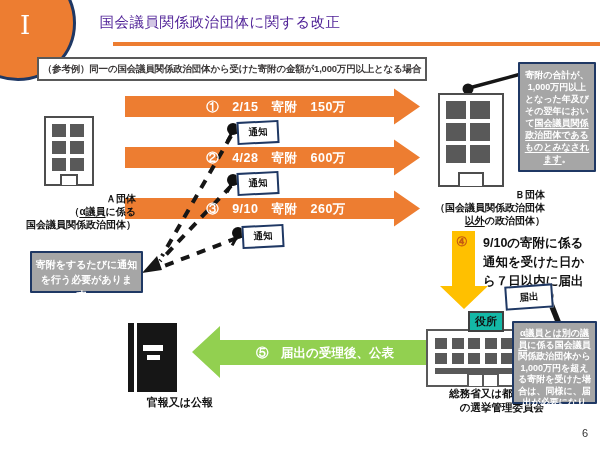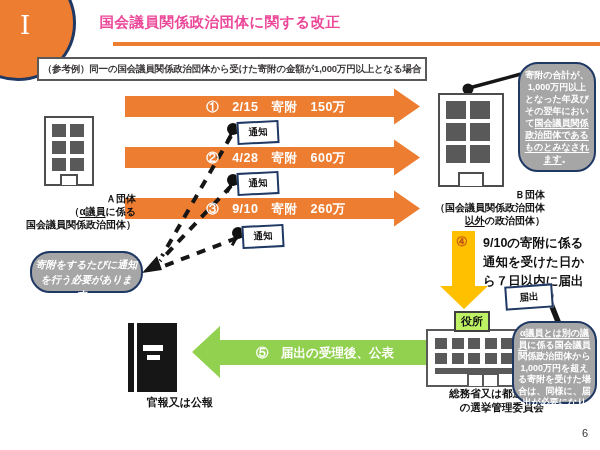--- a/index.html
+++ b/index.html
@@ -8,21 +8,21 @@
   .abs{position:absolute;}
   .ctr{text-align:right;}
   .u{text-decoration:underline;text-underline-offset:2px;}
 
   
   .corner{position:absolute;left:-40px;top:-35px;width:110px;height:110px;border-radius:50%;
           background:#ED7D31;border:3px solid #1F3864;}
   .corner-label{position:absolute;left:20px;top:10px;color:#fff;font-size:26px;
           font-family:"DejaVu Serif",serif;}
   .title{position:absolute;left:80px;top:13px;width:280px;text-align:center;
-         font-size:14.5px;font-weight:bold;color:#ec4899;letter-spacing:0.5px;}
+         font-size:14.5px;font-weight:normal;color:#4c1d95;letter-spacing:0.5px;}
   .title-rule{position:absolute;left:113px;top:42px;width:487px;height:3.5px;background:#ED7D31;}
   .subtitle{position:absolute;left:37px;top:57px;width:386px;height:20px;border:2px solid #595959;
             background:#fff;font-size:9.5px;font-weight:bold;color:#3b3838;
             display:flex;align-items:center;justify-content:center;letter-spacing:-0.2px;}
 
   
   .bldg{position:absolute;background:#fff;border:2.5px solid #4d4d4d;}
   .bldg-a{left:44px;top:116px;width:46px;height:66px;}
   .bldg-b{left:438px;top:93px;width:62px;height:90px;}
   .wingrid{position:absolute;left:6px;top:6px;display:grid;grid-template-columns:1fr 1fr;gap:4px;}
@@ -46,36 +46,36 @@
 
   
   .notice{position:absolute;width:58px;height:26px;}
   .notice .dot{position:absolute;left:3px;top:3px;width:12px;height:12px;border-radius:50%;background:#111;}
   .notice .tail{position:absolute;left:4px;top:12px;width:3px;height:10px;background:#111;transform:rotate(28deg);}
   .notice .flag{position:absolute;left:13px;top:1px;width:38px;height:19px;background:#fff;
                 border:2px solid #1F3864;transform:rotate(-3deg);display:flex;align-items:center;
                 justify-content:center;font-size:9.5px;font-weight:bold;color:#111;}
 
   
-  .callout{position:absolute;background:#A6A6A6;border:2.5px solid #1F3864;border-radius:20px;
+  .callout{position:absolute;background:#A6A6A6;border:2.5px solid #1F3864;border-radius:1px;
            color:#fff;font-weight:bold;text-align:center;box-sizing:border-box;}
-  .callout-notify{left:30px;top:251px;width:113px;height:42px;font-size:10px;line-height:15px;padding:4px 0;font-style:italic;}
+  .callout-notify{left:30px;top:251px;width:113px;height:42px;font-size:10px;line-height:15px;padding:4px 0;}
   .callout-deemed{left:518px;top:62px;width:78px;height:110px;font-size:9px;line-height:12px;padding:5px 4px;}
   .callout-similar{left:512px;top:321px;width:85px;height:83px;font-size:9px;line-height:11.5px;padding:5px 4px;}
 
   
   .step4-num{position:absolute;left:456px;top:234px;font-size:13px;font-weight:bold;color:#C55A11;}
   .step4-text{position:absolute;left:483px;top:234px;width:116px;font-size:12.5px;font-weight:bold;
               color:#111;line-height:19px;}
   .flag-todokede{position:absolute;left:505px;top:285px;width:44px;height:20px;background:#fff;
                  border:2px solid #1F3864;transform:rotate(-4deg);display:flex;align-items:center;
                  justify-content:center;font-size:9.5px;font-weight:bold;color:#111;}
 
   
-  .office-sign{position:absolute;left:454px;top:311px;width:32px;height:17px;background:#bef264;
+  .office-sign{position:absolute;left:468px;top:311px;width:32px;height:17px;background:#14b8a6;
                border:2px solid #404040;display:flex;align-items:center;justify-content:center;
                font-size:11px;font-weight:bold;color:#111;z-index:3;}
   .office{position:absolute;left:426px;top:329px;width:110px;height:54px;background:#fff;
           border:2.5px solid #595959;}
   .office-row{position:absolute;left:7px;display:flex;gap:4.5px;}
   .office-win{width:12px;height:11px;background:#fff;border:2px solid #595959;box-sizing:border-box;background:#595959;}
   .office-band{position:absolute;left:7px;right:7px;top:37px;height:6px;background:#595959;}
   .office-door{position:absolute;left:50%;transform:translateX(-50%);bottom:-1px;width:28px;height:11px;
                background:#fff;border:2px solid #595959;border-bottom:none;display:flex;}
   .office-door span{flex:1;border-right:2px solid #595959;}

